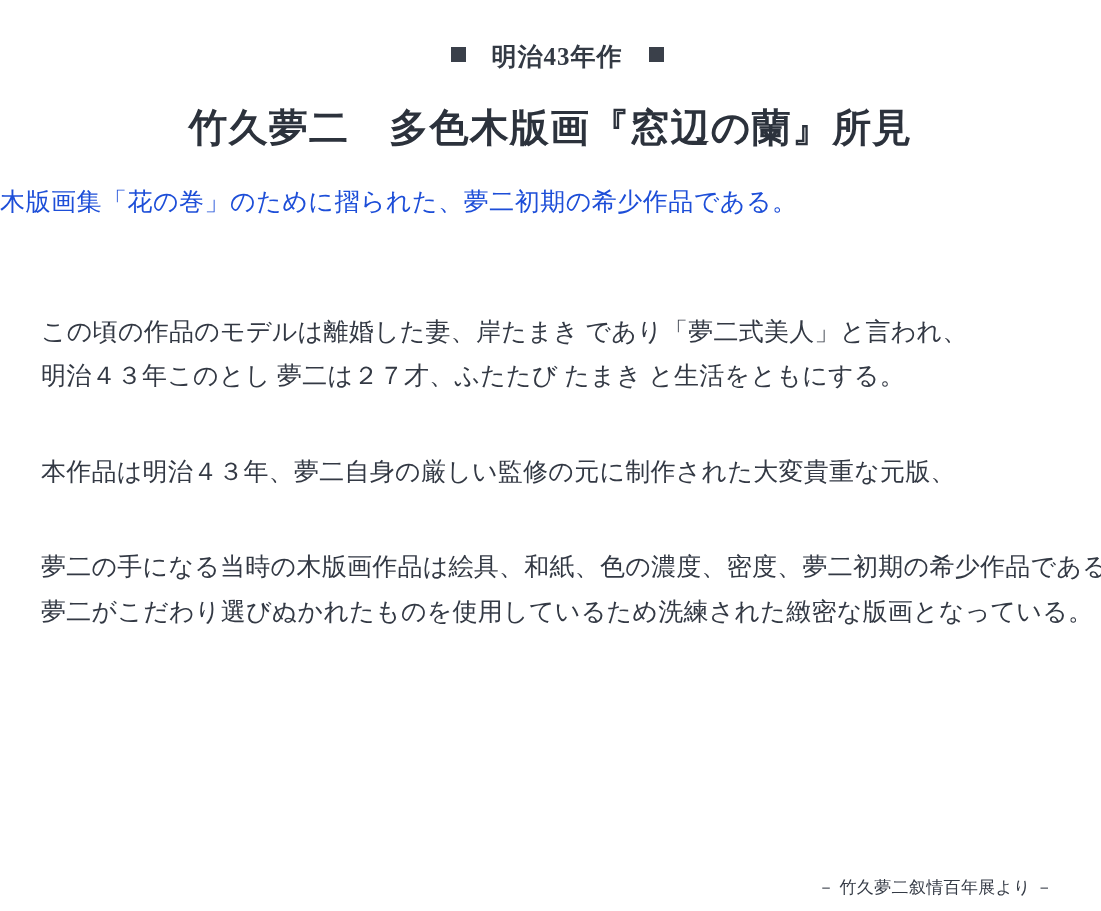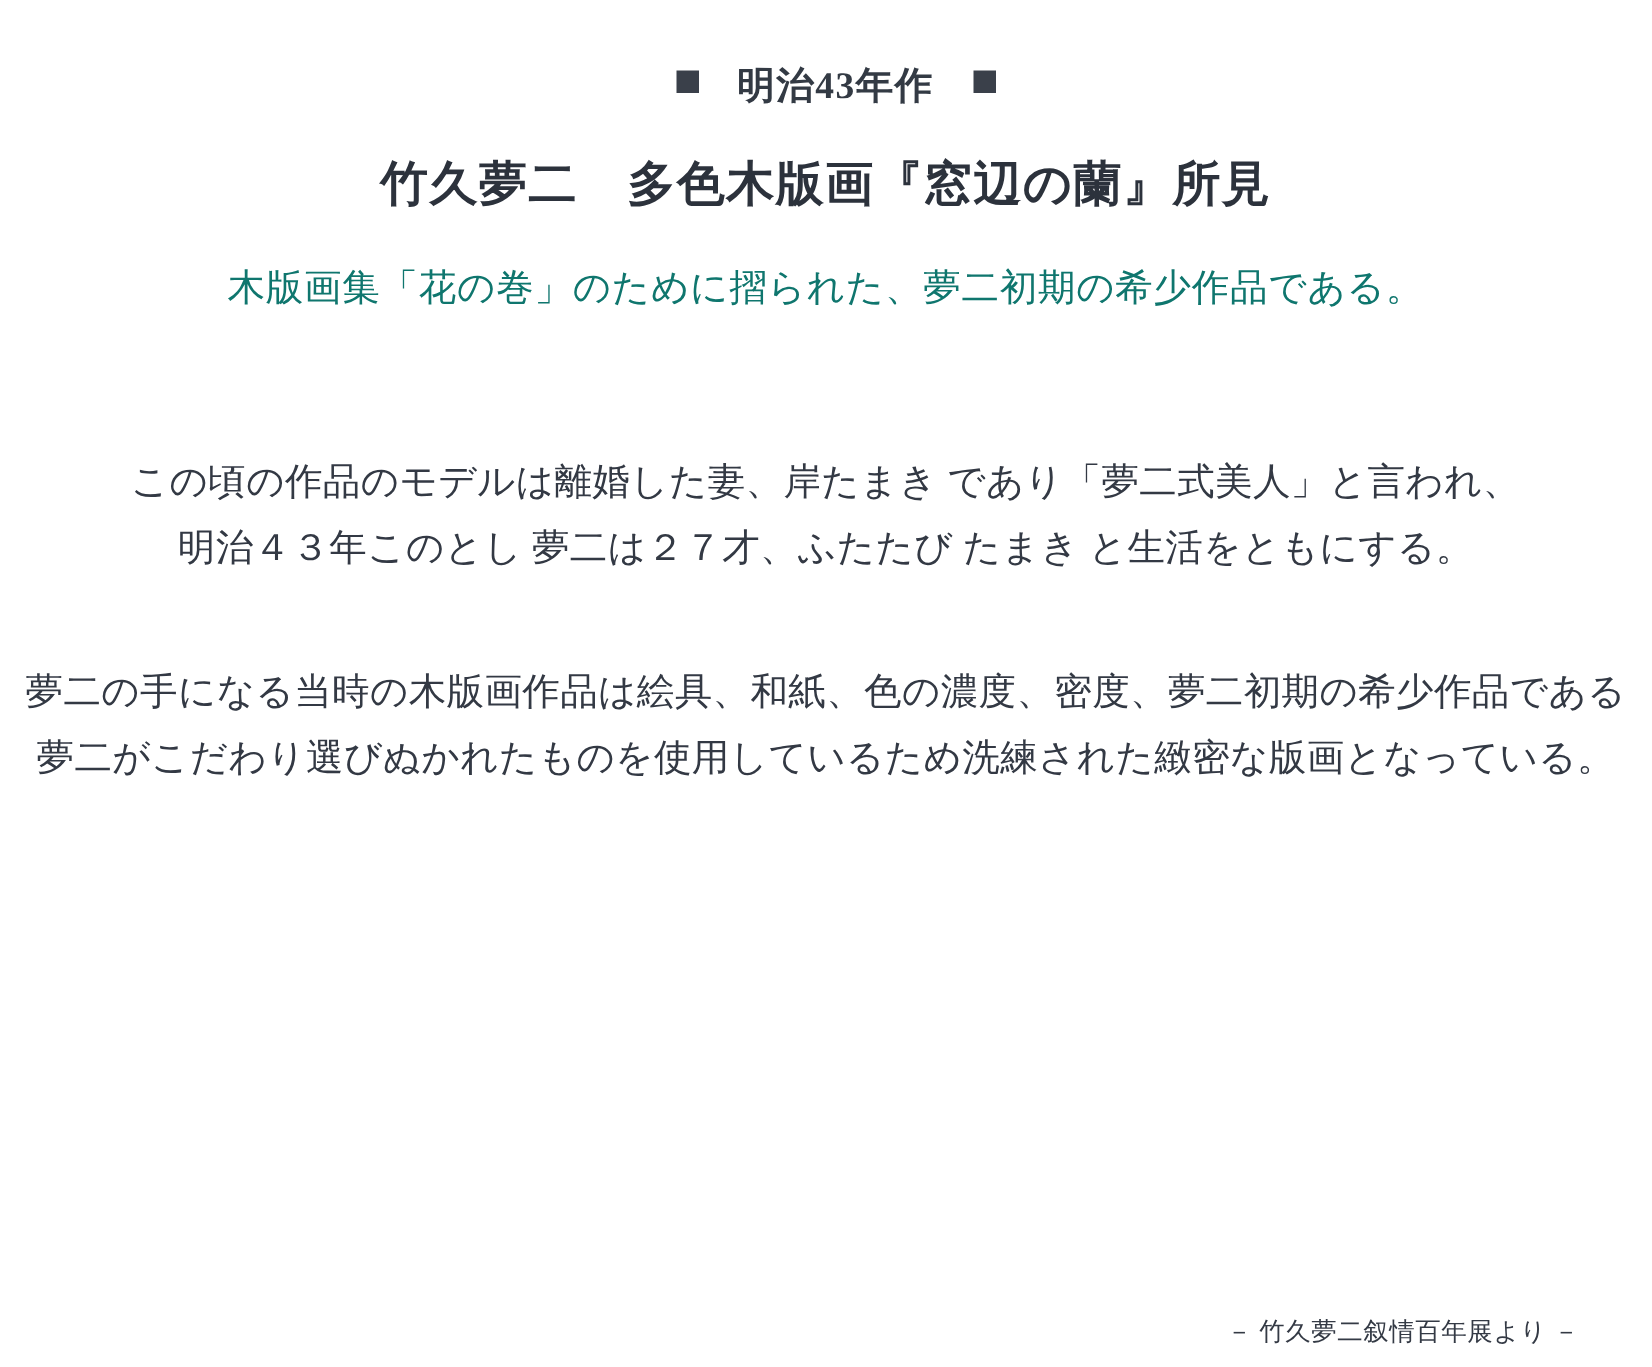--- a/index.html
+++ b/index.html
@@ -41,40 +41,39 @@
     height: 15px;
     background: #3a404a;
     position: relative;
     top: -2px;
   }
 
   
   .title {
     text-align: center;
     margin-top: 28px;
-    font-size: 32px;
+    font-size: 39px;
     font-weight: 700;
     letter-spacing: 0.03em;
     color: #2c323c;
   }
 
   
   .lead {
-    text-align: center;
     margin-top: 30px;
     font-size: 25px;
     letter-spacing: 0.02em;
-    color: #0f766e;
+    color: #1d4ed8;
   }
 
   
   .block {
-    text-align: center;
     color: #333944;
     letter-spacing: 0.01em;
+    margin-left: 41px;
   }
   .block .line {
     display: block;
     white-space: nowrap;
   }
   .block-1 {
     margin-top: 92px;
     font-size: 25px;
     line-height: 1.75;
   }
@@ -114,20 +113,21 @@
   <h1 class="title">竹久夢二　多色木版画『窓辺の蘭』所見</h1>
 
   <p class="lead">木版画集「花の巻」のために摺られた、夢二初期の希少作品である。</p>
 
   <div class="block block-1">
     <span class="line">この頃の作品のモデルは離婚した妻、岸たまき であり「夢二式美人」と言われ、</span>
     <span class="line">明治４３年このとし 夢二は２７才、ふたたび たまき と生活をともにする。</span>
   </div>
 
   <div class="block block-2">
+    <span class="line">本作品は明治４３年、夢二自身の厳しい監修の元に制作された大変貴重な元版、</span>
   </div>
 
   <div class="block block-3">
     <span class="line">夢二の手になる当時の木版画作品は絵具、和紙、色の濃度、密度、夢二初期の希少作品である</span>
     <span class="line">夢二がこだわり選びぬかれたものを使用しているため洗練された緻密な版画となっている。</span>
   </div>
 
   <div class="credit">－ 竹久夢二叙情百年展より －</div>
 
 </div>

